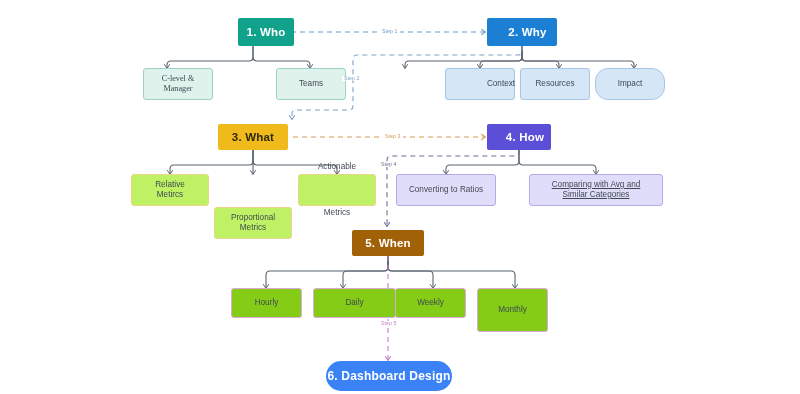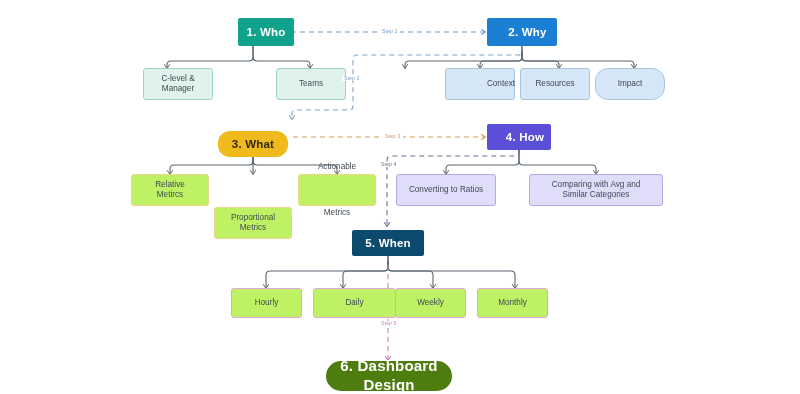--- a/index.html
+++ b/index.html
@@ -44,24 +44,24 @@
     font-weight: bold;
     font-size: 11.5px;
     color: #ffffff;
     letter-spacing: 0.2px;
     border-radius: 2px;
   }
   .stage-who   { background: #10a28a; }
   .stage-why   { background: #1b80d4; }
   .stage-what  { background: #f0b91c; color: #2f2a10; }
   .stage-how   { background: #5a4fd6; padding-left: 12px; }
-  .stage-when  { background: #0c4a6e; }
+  .stage-when  { background: #a16207; }
   .stage-final {
-    background: #4d7c0f;
-    font-size: 15px;
+    background: #3b82f6;
+    font-size: 12px;
     border-radius: 15px;
   }
   
   .leaf {
     font-size: 8.2px;
     color: #414a52;
     border-width: 1px;
     border-style: solid;
     border-radius: 3px;
     padding: 2px 3px;
@@ -76,21 +76,21 @@
   }
   .leaf-what {
     background: #bef264;
     border-color: #ecd48b;
   }
   .leaf-how {
     background: #e0ddfa;
     border-color: #b3abe9;
   }
   .leaf-when {
-    background: #bef264;
+    background: #84cc16;
     border-color: #dda8dd;
   }
   .leaf span { display: block; }
   .step-label {
     position: absolute;
     font-size: 5.2px;
     letter-spacing: 0.1px;
     background: #ffffff;
     padding: 0 2px;
     white-space: nowrap;
@@ -168,78 +168,78 @@
 
     <path d="M293,137 L485,137" fill="none" stroke="#d79a55" stroke-width="1.1" stroke-dasharray="5,4" marker-end="url(#arw-s3)"></path>
 
     <path d="M519,150 L519,152 Q519,156 515,156 L391,156 Q387,156 387,160 L387,226" fill="none" stroke="#6f6f8e" stroke-width="1.1" stroke-dasharray="5,4" marker-end="url(#arw-s4)"></path>
 
     <path d="M388,256 L388,360" fill="none" stroke="#c77ec7" stroke-width="1.1" stroke-dasharray="5,4" marker-end="url(#arw-s5)"></path>
   </svg>
 
   <div class="node stage stage-who" style="left:218px; top:18px; width:56px; height:28px;margin-left:20px;">1. Who</div>
 
-  <div class="node leaf leaf-who" style="left:143px; top:68px; width:70px; height:32px; flex-direction:column;">
+  <div class="node leaf leaf-who" style="left:143px; top:68px; width:70px; height:32px; flex-direction:column;font-family:Liberation Serif, serif;">
     <span>C-level &amp;</span>
     <span>Manager</span>
   </div>
 
   <div class="node leaf leaf-who" style="left:276px; top:68px; width:70px; height:32px;">
     <span>Teams</span>
   </div>
 
   <div class="node stage stage-why" style="left:487px; top:18px; width:70px; height:28px;padding-left:11px;">2. Why</div>
 
   <div class="node leaf leaf-why" style="left:445px; top:68px; width:70px; height:32px;padding-left:45px;">
     <span>Context</span>
   </div>
   <div class="node leaf leaf-why" style="left:520px; top:68px; width:70px; height:32px;">
     <span>Resources</span>
   </div>
   <div class="node leaf leaf-why" style="left:595px; top:68px; width:70px; height:32px;border-radius:13px;">
     <span>Impact</span>
   </div>
 
-  <div class="node stage stage-what" style="left:218px; top:131px; width:70px; height:26px;border-radius:12px;">3. What</div>
+  <div class="node stage stage-what" style="left:218px; top:124px; width:70px; height:26px;">3. What</div>
 
   <div class="node leaf leaf-what" style="left:131px; top:174px; width:78px; height:32px; flex-direction:column;">
     <span>Relative</span>
     <span>Metircs</span>
   </div>
   <div class="node leaf leaf-what" style="left:214px; top:174px; width:78px; height:32px; flex-direction:column;margin-top:33px;">
     <span>Proportional</span>
     <span>Metrics</span>
   </div>
   <div class="node leaf leaf-what" style="left:298px; top:174px; width:78px; height:32px; flex-direction:column;gap:36px;">
     <span>Actionable</span>
     <span>Metrics</span>
   </div>
 
   <div class="node stage stage-how" style="left:487px; top:124px; width:64px; height:26px;">4. How</div>
 
   <div class="node leaf leaf-how" style="left:396px; top:174px; width:100px; height:32px;">
     <span>Converting to Ratios</span>
   </div>
-  <div class="node leaf leaf-how" style="left:529px; top:174px; width:134px; height:32px; flex-direction:column;">
+  <div class="node leaf leaf-how" style="left:529px; top:174px; width:134px; height:32px; flex-direction:column;text-decoration:underline;">
     <span>Comparing with Avg and</span>
     <span>Similar Categories</span>
   </div>
 
   <div class="node stage stage-when" style="left:352px; top:230px; width:72px; height:26px;">5. When</div>
 
   <div class="node leaf leaf-when" style="left:231px; top:288px; width:71px; height:30px;">
     <span>Hourly</span>
   </div>
   <div class="node leaf leaf-when" style="left:313px; top:288px; width:83px; height:30px;">
     <span>Daily</span>
   </div>
   <div class="node leaf leaf-when" style="left:395px; top:288px; width:71px; height:30px;">
     <span>Weekly</span>
   </div>
-  <div class="node leaf leaf-when" style="left:477px; top:288px; width:71px; height:30px;">
+  <div class="node leaf leaf-when" style="left:477px; top:288px; width:71px; height:44px;">
     <span>Monthly</span>
   </div>
 
   <div class="node stage stage-final" style="left:326px; top:361px; width:126px; height:30px;">6. Dashboard Design</div>
 
   <div class="step-label step-1" style="left:380px; top:29px;">Step 1</div>
 
   <div class="step-label step-2" style="left:342px; top:76px;">Step 2</div>
 
   <div class="step-label step-3" style="left:383px; top:134px;">Step 3</div>

